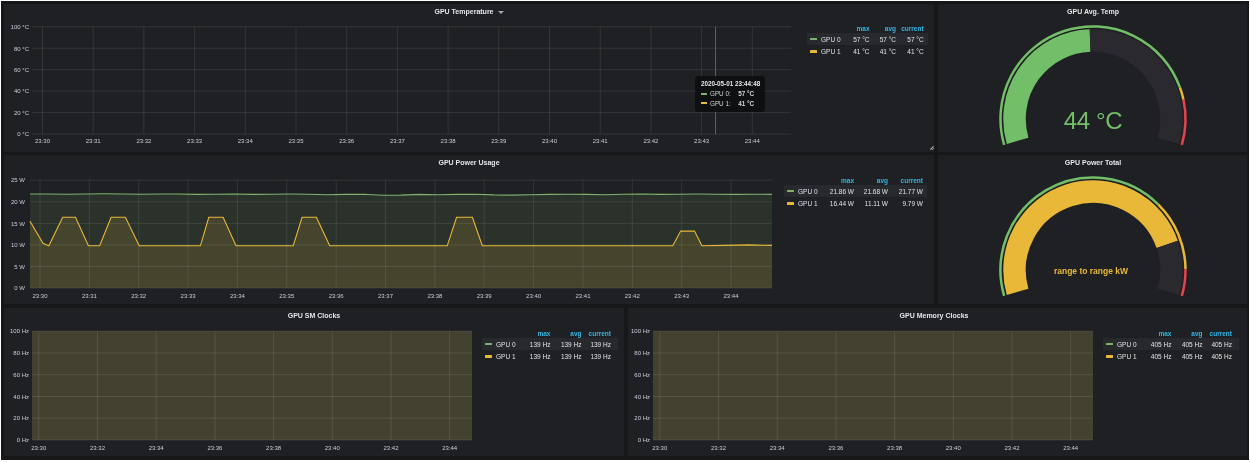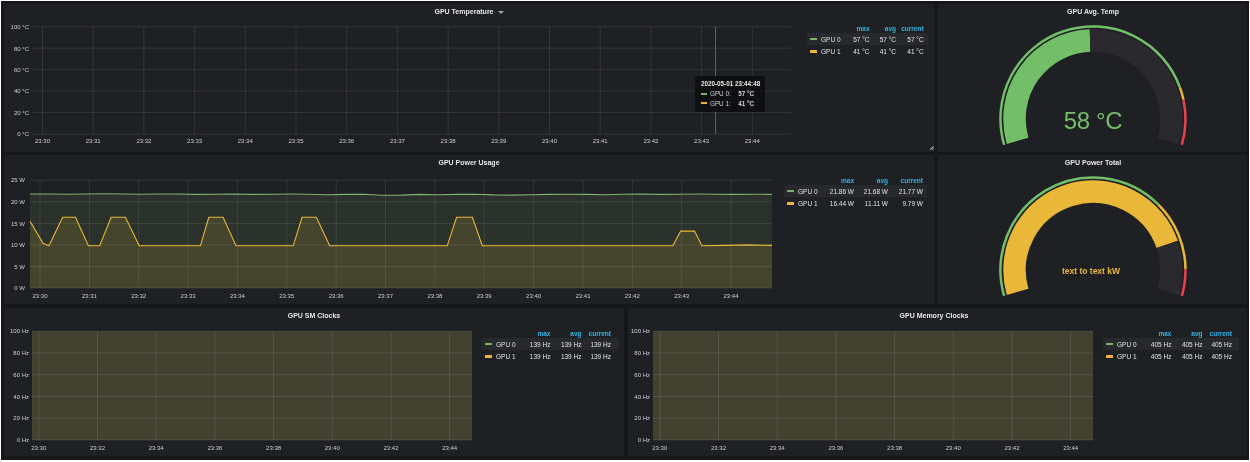--- a/index.html
+++ b/index.html
@@ -199,22 +199,22 @@
 <path d="M 1184.50 268.19 A 92.5 92.5 0 0 1 1180.83 294.81" fill="none" stroke="#e8434e" stroke-width="2.5"></path>
 <path d="M 929.3 148.6 L 932.6 145.4" fill="none" stroke="#b6b9bc" stroke-width="1.1"></path>
     <path d="M 931.2 149 L 933 147.2" fill="none" stroke="#b6b9bc" stroke-width="0.9"></path>
 </svg>
 <div class="ptitle" style="left:318px;top:7px;width:300px">GPU Temperature<span class="caret"></span></div>
 <div class="ptitle" style="left:942px;top:7px;width:300px">GPU Avg. Temp</div>
 <div class="ptitle" style="left:318px;top:158px;width:300px">GPU Power Usage</div>
 <div class="ptitle" style="left:942px;top:158px;width:300px">GPU Power Total</div>
 <div class="ptitle" style="left:163px;top:311px;width:300px">GPU SM Clocks</div>
 <div class="ptitle" style="left:783px;top:311px;width:300px">GPU Memory Clocks</div>
-<div class="gvalue" style="left:942px;top:105.5px;width:300px;font-size:24px;letter-spacing:-0.4px;color:#73bf69">58 °C</div>
-<div class="gvalue" style="left:940px;top:264.5px;width:300px;font-size:8.5px;font-weight:bold;color:#eab839">text to text kW</div>
+<div class="gvalue" style="left:942px;top:105.5px;width:300px;font-size:24px;letter-spacing:-0.4px;color:#73bf69">44 °C</div>
+<div class="gvalue" style="left:940px;top:264.5px;width:300px;font-size:8.5px;font-weight:bold;color:#eab839">range to range kW</div>
 <div class="legend" style="left:806px;top:22px;width:121px">
 <div class="lrow lhead">
       <span class="lval hdr" style="right:58.5px">max</span>
       <span class="lval hdr" style="right:32.0px">avg</span>
       <span class="lval hdr" style="right:4.4px">current</span>
     </div>
 <div class="lrow lhl">
       <span class="lname"><span class="dash" style="background:#7eb26d"></span>GPU 0</span>
       <span class="lval" style="right:58.5px">57 °C</span>
       <span class="lval" style="right:32.0px">57 °C</span>

